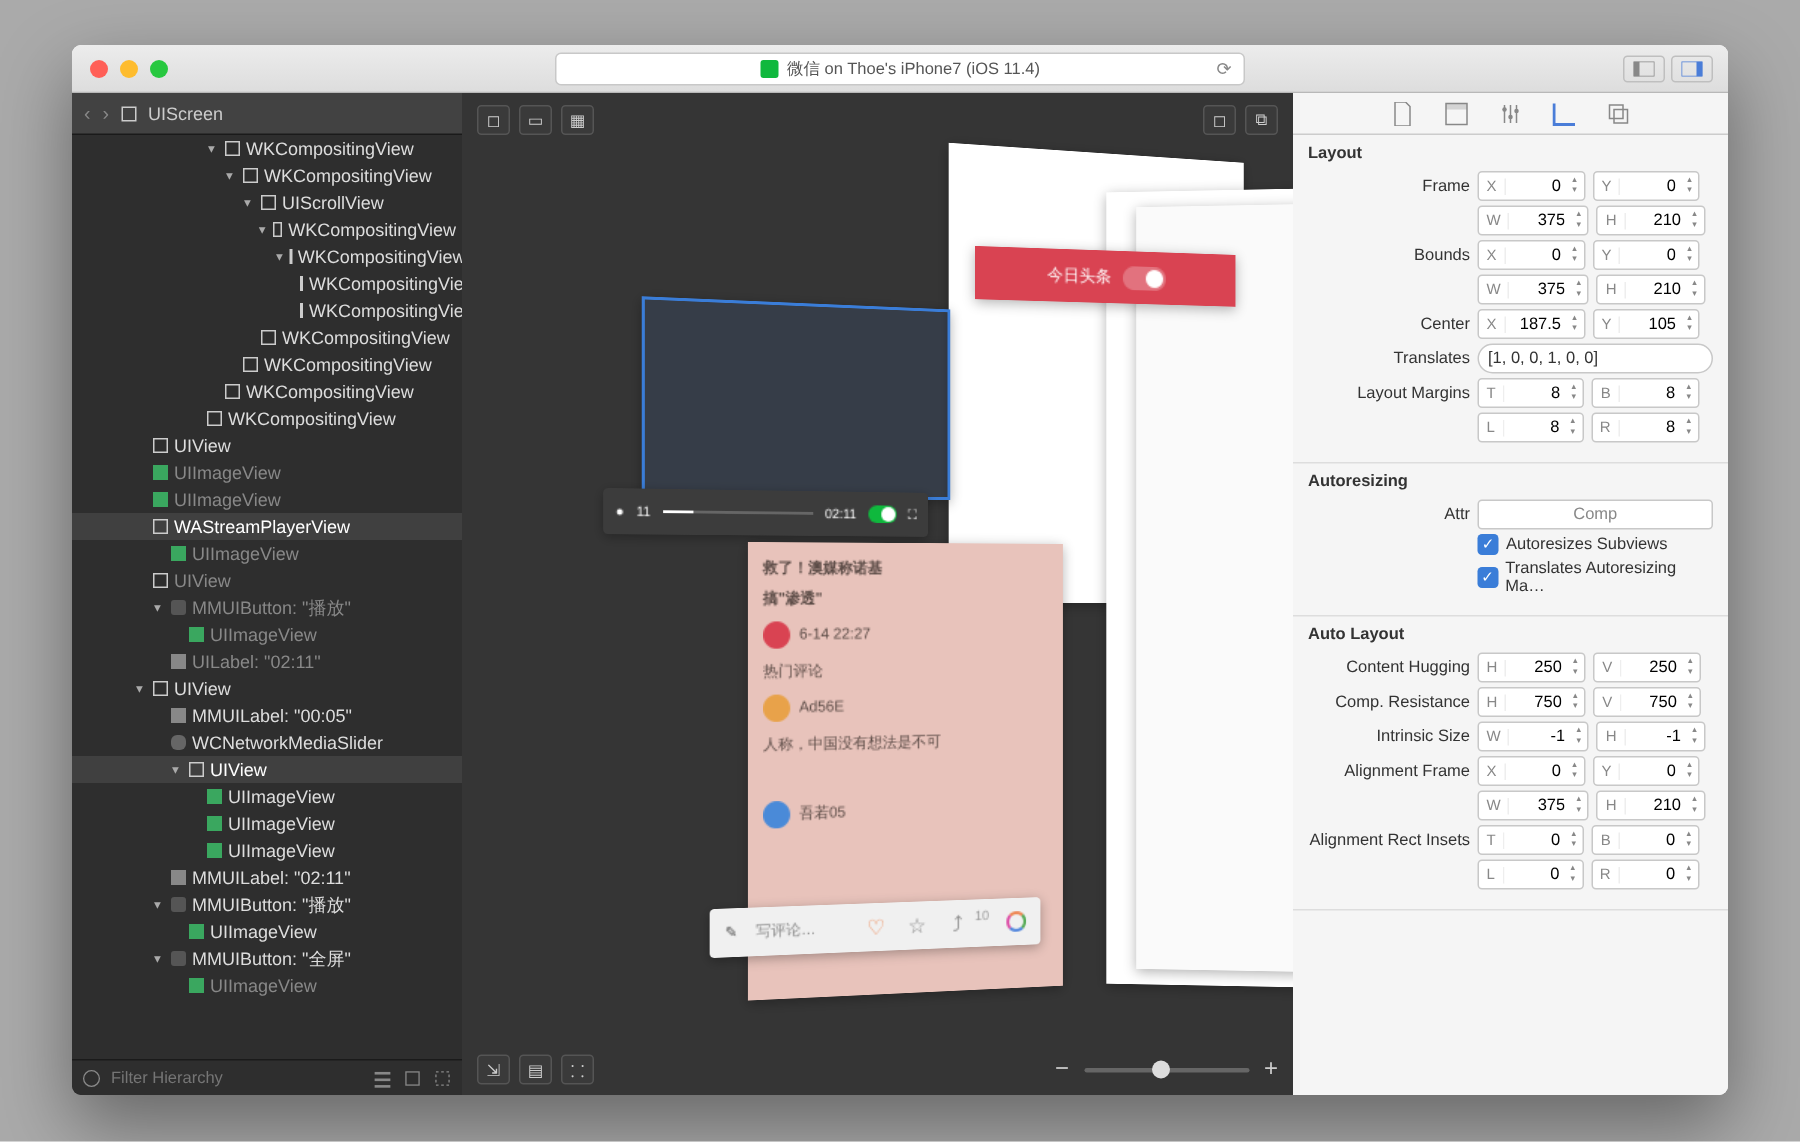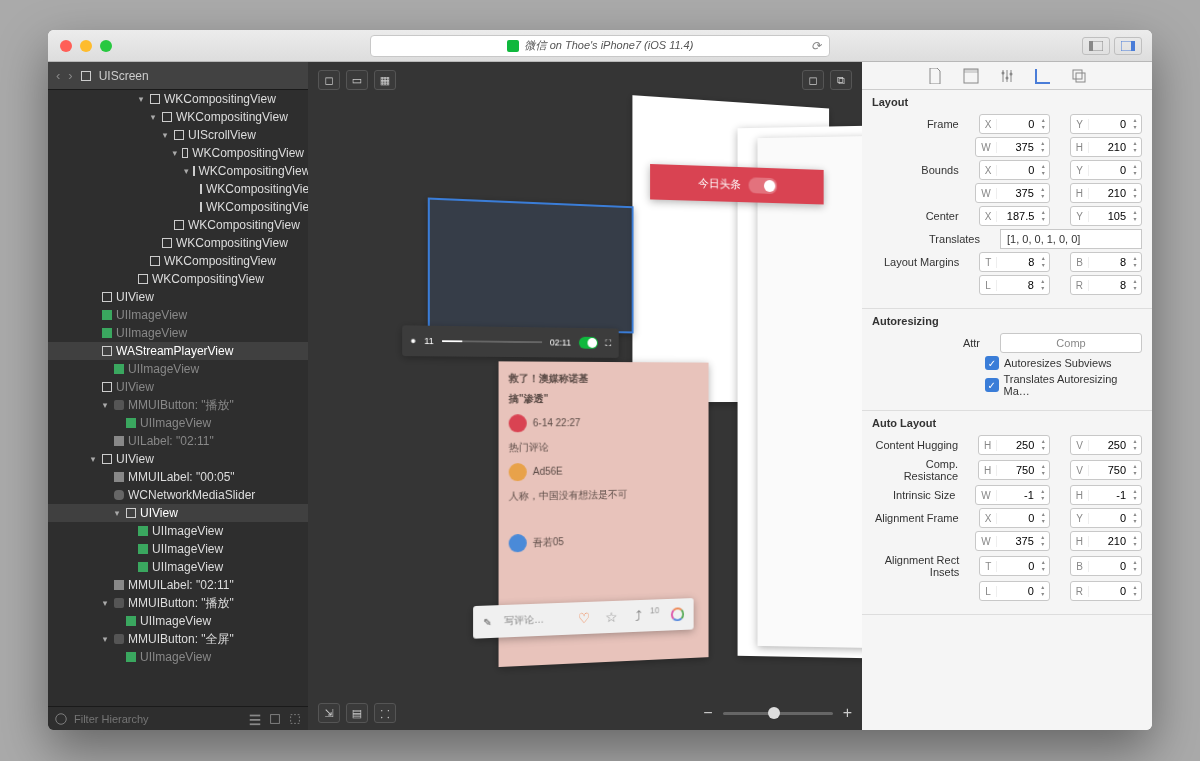--- a/index.html
+++ b/index.html
@@ -1,18 +1,18 @@
 <!DOCTYPE html>
 <html><head>
 <meta charset="utf-8">
 <style>
 * { margin: 0; padding: 0; box-sizing: border-box; font-family: -apple-system, "Helvetica Neue", Arial, sans-serif; }
 body { background: #aaa; width: 1200px; height: 761px; position: relative; }
 .window { position: absolute; left: 48px; top: 30px; width: 1104px; height: 700px; background: #fff; border-radius: 6px; box-shadow: 0 20px 50px rgba(0,0,0,.4); overflow: hidden; display: flex; flex-direction: column; }
-.titlebar { height: 32px; background: linear-gradient(#ececec,#ddd); display: flex; align-items: center; position: relative; border-bottom: 1px solid #b8b8b8; font-style: italic; }
+.titlebar { height: 32px; background: linear-gradient(#ececec,#ddd); display: flex; align-items: center; position: relative; border-bottom: 1px solid #b8b8b8; }
 .traffic { display: flex; gap: 8px; padding-left: 12px; }
 .dot { width: 12px; height: 12px; border-radius: 50%; }
 .dot.red { background: #ff5f57; }
 .dot.yellow { background: #febc2e; }
 .dot.green { background: #28c840; }
 .title-addr { position: absolute; left: 50%; transform: translateX(-50%); height: 22px; width: 460px; background: #fff; border: 1px solid #c8c8c8; border-radius: 4px; display: flex; align-items: center; justify-content: center; font-size: 11px; color: #555; gap: 6px; }
 .title-addr .app-icon { width: 12px; height: 12px; background: #0fb83d; border-radius: 2px; }
 .title-addr .refresh { position: absolute; right: 8px; color: #888; font-size: 12px; }
 .right-toggle { position: absolute; right: 10px; display: flex; gap: 4px; }
 .mini-btn { width: 28px; height: 18px; border: 1px solid #bfbfbf; border-radius: 3px; display: flex; align-items: center; justify-content: center; }
@@ -72,27 +72,27 @@
 .l-bottombar .ic{width:16px;height:16px;display:flex;align-items:center;justify-content:center;font-size:14px;}
 .l-bottombar .heart{color:#e85;}
 .l-bottombar .count{font-size:9px;color:#999;margin-left:-8px;margin-top:-10px;}
 .l-bottombar .ring{width:14px;height:14px;border-radius:50%;border:2px solid;border-color:#e85 #5a5 #58d #d5a;}
 .inspector { width: 290px; background: #f5f5f5; display: flex; flex-direction: column; font-size: 11px; color: #333; overflow-y: auto; }
 .insp-tabs { height: 28px; border-bottom: 1px solid #ccc; display: flex; align-items: center; justify-content: center; gap: 16px; }
 .insp-tabs .itab { width: 20px; height: 18px; display: flex; align-items: center; justify-content: center; color: #888; cursor: pointer; }
 .insp-tabs .itab.active { color: #4a7dd8; }
 .section { padding: 6px 10px 10px 10px; border-bottom: 1px solid #ddd; }
 .section-title { font-weight: bold; font-size: 11px; margin-bottom: 6px; }
-.prop-row { display: flex; align-items: center; margin: 3px 0; gap: 20px; }
+.prop-row { display: flex; align-items: center; margin: 3px 0; gap: 5px; }
 .prop-label { width: 108px; text-align: right; font-size: 11px; color: #333; }
 .num-field { display: flex; align-items: center; border: 1px solid #c8c8c8; background: #fff; border-radius: 3px; height: 20px; }
 .num-field .pfx { padding: 0 5px; font-size: 10px; color: #888; border-right: 1px solid #eee; }
 .num-field input { width: 40px; border: none; text-align: right; font-size: 11px; padding-right: 3px; outline: none; }
 .num-field .stepper { width: 12px; height: 100%; display: flex; flex-direction: column; justify-content: center; color: #888; font-size: 6px; line-height: 7px; text-align: center; cursor: pointer; }
-.text-field { flex: 1; border: 1px solid #c8c8c8; background: #fff; border-radius: 0; height: 20px; padding: 0 6px; font-size: 11px; display: flex; align-items: center; }
+.text-field { flex: 1; border: 1px solid #c8c8c8; background: #fff; border-radius: 10px; height: 20px; padding: 0 6px; font-size: 11px; display: flex; align-items: center; }
 .select-field { flex: 1; border: 1px solid #c8c8c8; background: #fff; border-radius: 3px; height: 20px; padding: 0 6px; font-size: 11px; display: flex; align-items: center; justify-content: space-between; color: #666; cursor: pointer; }
 .check-row { display: flex; align-items: center; gap: 5px; font-size: 11px; margin: 3px 0 3px 113px; }
 .check-row .cb { width: 14px; height: 14px; border-radius: 3px; display:flex;align-items:center;justify-content:center;font-size:10px;color:#fff;}
 .check-row .cb.checked { background: #3a7dd8; }
 .check-row .cb.unchecked { border: 1px solid #bbb; background: #fff; }
 .mask-box { flex:1; height: 20px; border: 1px solid #c8c8c8; background:#fff; border-radius:3px; text-align:center; font-size:11px; color:#888; line-height:18px;}
 </style>
 </head>
 <body>
 

